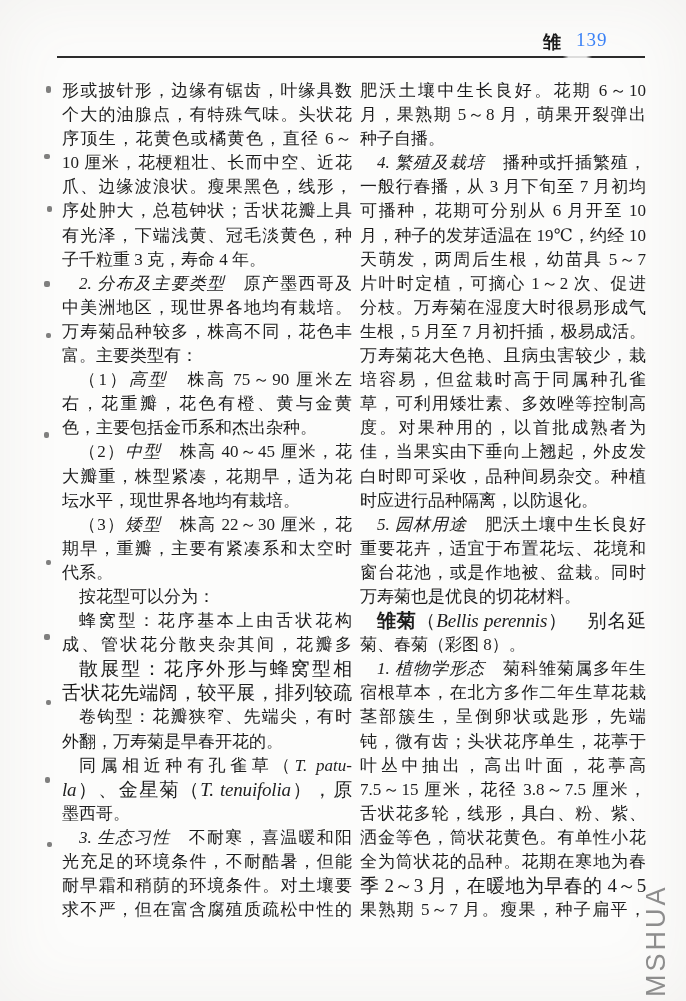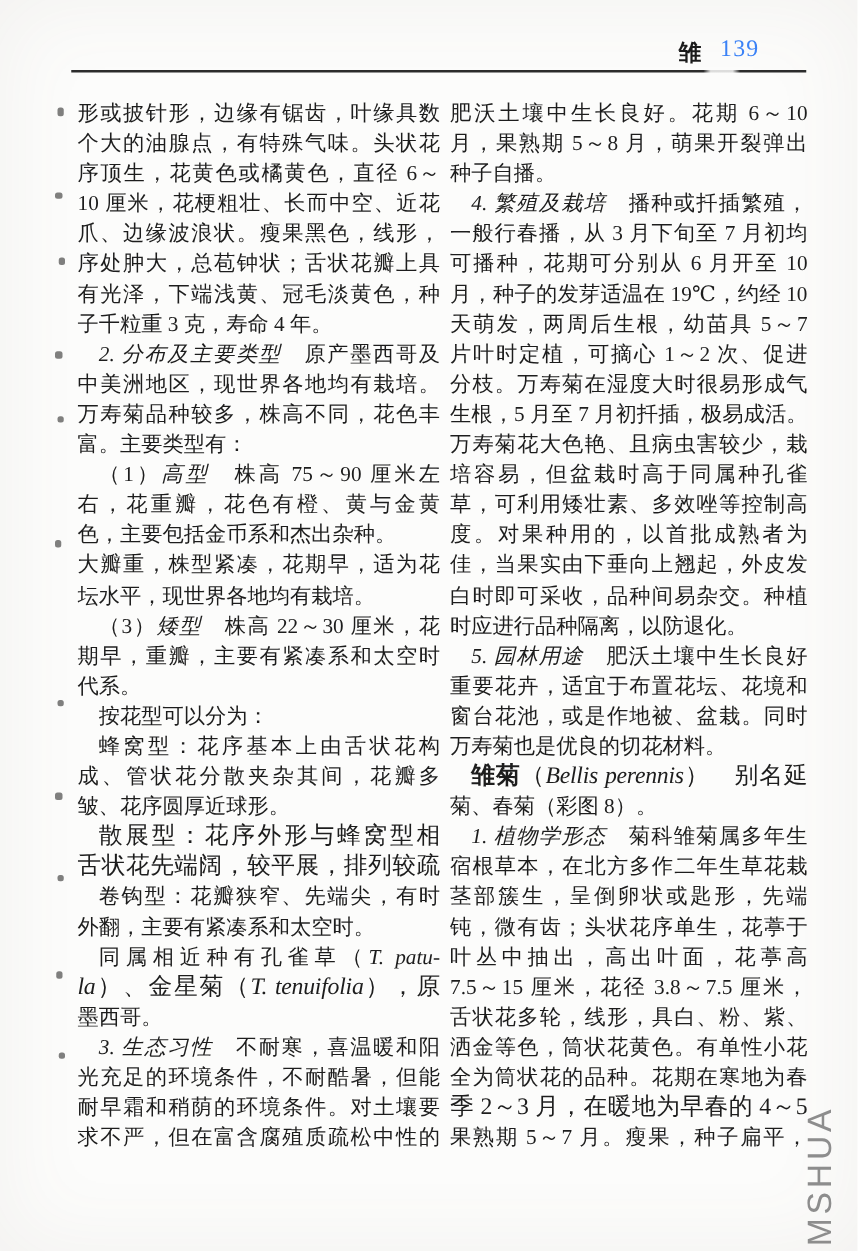--- a/index.html
+++ b/index.html
@@ -78,33 +78,33 @@
       <div class="tline"><span>序处肿大，总苞钟状；舌状花瓣上具</span></div>
       <div class="tline"><span>有光泽，下端浅黄、冠毛淡黄色，种</span></div>
       <div class="tline last"><span>子千粒重 3 克，寿命 4 年。</span></div>
       <div class="tline" style="padding-left: 17px;"><span class="k">2. 分布及主要类型</span><span>　原产墨西哥及</span></div>
       <div class="tline"><span>中美洲地区，现世界各地均有栽培。</span></div>
       <div class="tline"><span>万寿菊品种较多，株高不同，花色丰</span></div>
       <div class="tline last"><span>富。主要类型有：</span></div>
       <div class="tline" style="padding-left: 17px;"><span>（1）</span><span class="k">高型</span><span>　株高 75～90 厘米左</span></div>
       <div class="tline"><span>右，花重瓣，花色有橙、黄与金黄</span></div>
       <div class="tline last"><span>色，主要包括金币系和杰出杂种。</span></div>
+      <div class="tline" style="padding-left: 17px;"><span>（2）</span><span class="k">中型</span><span>　株高 40～45 厘米，花</span></div>
       <div class="tline"><span>大瓣重，株型紧凑，花期早，适为花</span></div>
       <div class="tline last"><span>坛水平，现世界各地均有栽培。</span></div>
       <div class="tline" style="padding-left: 17px;"><span>（3）</span><span class="k">矮型</span><span>　株高 22～30 厘米，花</span></div>
       <div class="tline"><span>期早，重瓣，主要有紧凑系和太空时</span></div>
       <div class="tline last"><span>代系。</span></div>
       <div class="tline last" style="padding-left: 17px;"><span>按花型可以分为：</span></div>
       <div class="tline" style="padding-left: 17px;"><span>蜂窝型：花序基本上由舌状花构</span></div>
       <div class="tline"><span>成、管状花分散夹杂其间，花瓣多</span></div>
-      <div class="tline last"><span>皱、花序圆厚近球形。</span></div>
       <div class="tline tight" style="padding-left: 17px;"><span>散展型：花序外形与蜂窝型相似，但</span></div>
       <div class="tline tight"><span>舌状花先端阔，较平展，排列较疏松。</span></div>
       <div class="tline" style="padding-left: 17px;"><span>卷钩型：花瓣狭窄、先端尖，有时</span></div>
-      <div class="tline last"><span>外翻，主要有紧凑系和太空时。</span></div>
+      <div class="tline last"><span>外翻，万寿菊是早春开花的。</span></div>
       <div class="tline" style="padding-left: 17px;"><span>同属相近种有孔雀草（</span><span class="i">T. patu-</span></div>
       <div class="tline tight"><span class="i">la</span><span>）、金星菊（</span><span class="i">T. tenuifolia</span><span>），原产</span></div>
       <div class="tline last"><span>墨西哥。</span></div>
       <div class="tline" style="padding-left: 17px;"><span class="k">3. 生态习性</span><span>　不耐寒，喜温暖和阳</span></div>
       <div class="tline"><span>光充足的环境条件，不耐酷暑，但能</span></div>
       <div class="tline"><span>耐早霜和稍荫的环境条件。对土壤要</span></div>
       <div class="tline"><span>求不严，但在富含腐殖质疏松中性的</span></div>
     </div>
   <div class="col col-right" id="col-right">
       <div class="tline"><span>肥沃土壤中生长良好。花期 6～10</span></div>

